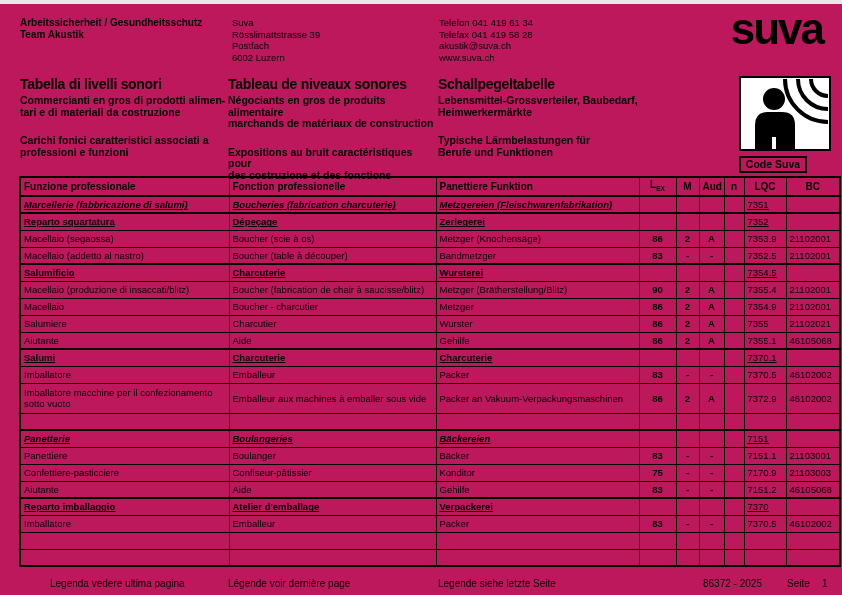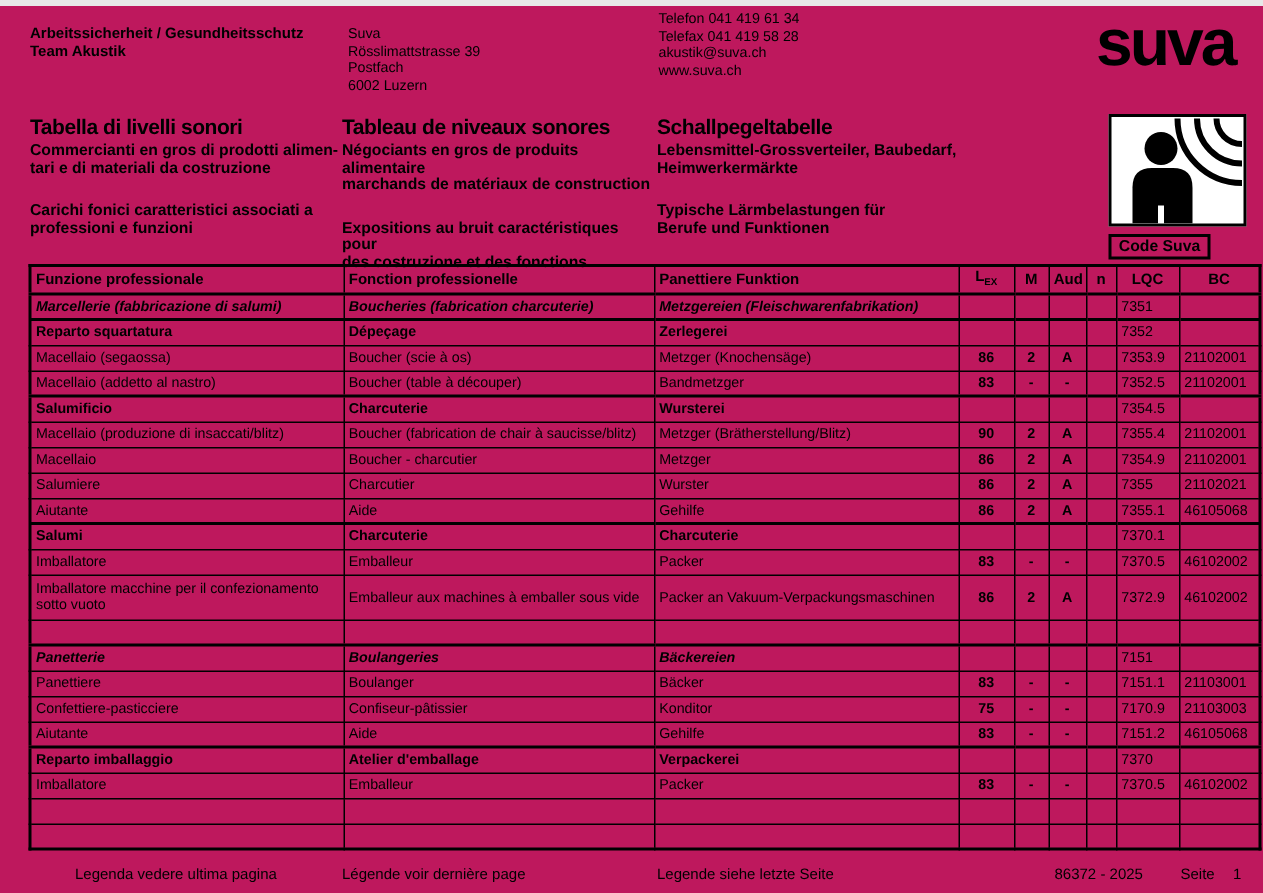--- a/index.html
+++ b/index.html
@@ -6,21 +6,21 @@
   html,body { background:#e8e8e8; }
   body { font-family:"Liberation Sans", sans-serif; color:#000; }
   .page {
     position:relative; width:842px; height:595px; background:#be185d;
     overflow:hidden; margin:4px auto;
   }
 
   
   .dept { position:absolute; left:20px; top:13px; font-size:10px; font-weight:bold; line-height:12px; }
   .addr { position:absolute; left:232px; top:13px; font-size:9.5px; line-height:11.5px; }
-  .contact { position:absolute; left:439px; top:3px; font-size:9.5px; line-height:11.5px; }
+  .contact { position:absolute; left:439px; top:13px; font-size:9.5px; line-height:11.5px; }
   .logo { position:absolute; right:19px; top:1px; font-size:44px; font-weight:bold; letter-spacing:-2px; line-height:48px; }
 
   
   .title-col { position:absolute; top:72px; width:208px; }
   .title-col .title { font-size:14px; font-weight:bold; line-height:17px; letter-spacing:-0.3px; }
   .title-col .subtitle { font-size:10.5px; font-weight:bold; line-height:11.5px; margin-top:2px; }
   .title-col .desc { font-size:10.5px; font-weight:bold; line-height:11.5px; margin-top:17px; }
 
   .icon-box { position:absolute; left:739px; top:72px; width:92px; height:75px; border:2px solid #000; background:#fff; }
   .code-box { position:absolute; left:739px; top:152px; width:68px; height:17px; border:2px solid #000;
@@ -34,21 +34,21 @@
     height:17px; overflow:hidden; vertical-align:middle;
   }
   table.noise thead th { font-weight:bold; text-align:left; height:18px; font-size:10px; }
   table.noise thead th.c { text-align:center; }
   table.noise thead sub { font-size:6.5px; }
   td.lang { white-space:nowrap; }
   td.c { text-align:center; }
   td.b { font-weight:bold; }
   tr.group td.lang { font-weight:bold; font-style:italic; }
   tr.section td.lang { font-weight:bold; }
-  tr.group td, tr.section td { border-top-width:2px; }
+  tr.group td, tr.section td { border-top-width:2px;text-decoration:underline; }
   tr.tall td { height:30px; }
   tr.tall td.lang { white-space:normal; }
   tr.tall td[data-cell="fr"], tr.tall td[data-cell="de"] { white-space:nowrap; }
 
   
   .footer span { position:absolute; top:574px; font-size:10px; }
   .f-it { left:20px;padding-left:30px; } .f-fr { left:228px; } .f-de { left:438px; }
   .f-doc { left:703px; } .f-page-label { left:787px; } .f-page-num { left:822px; }
 </style>
 </head>

